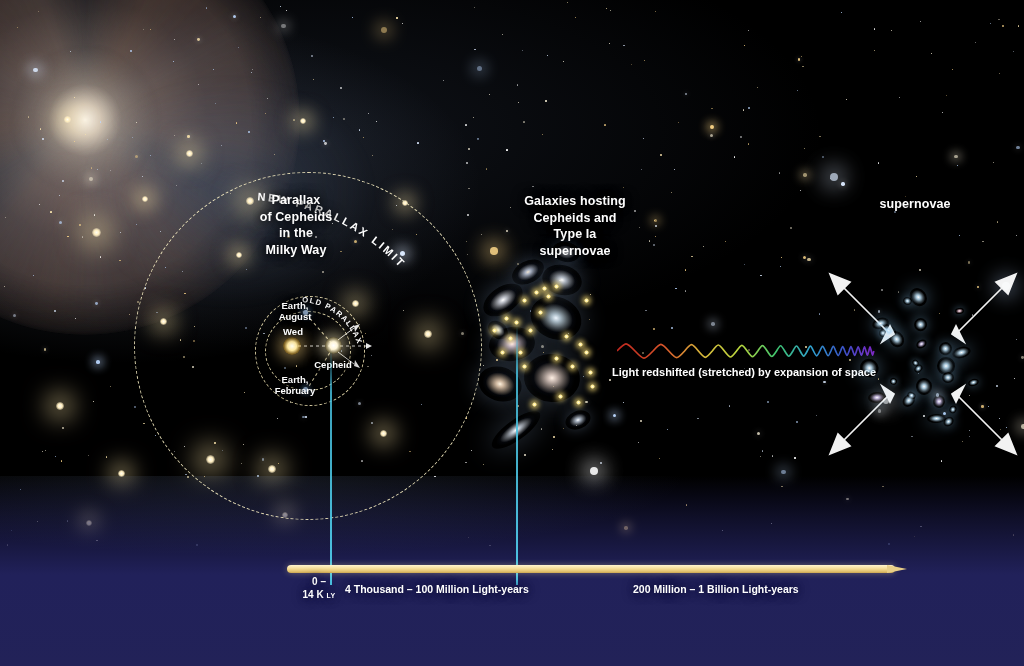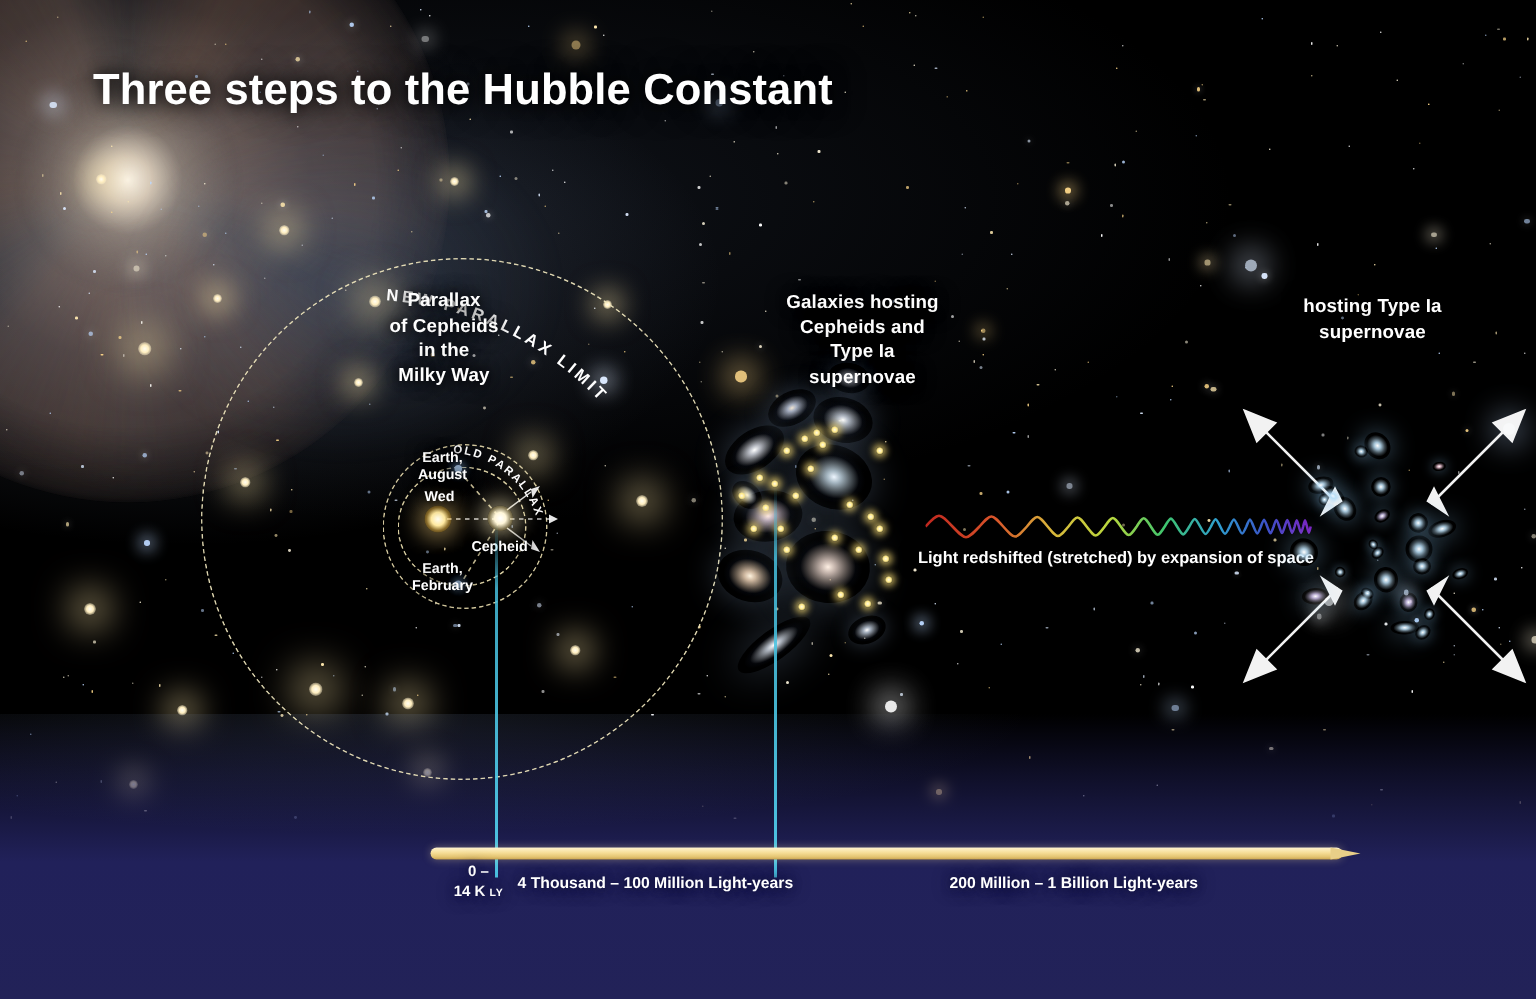--- a/index.html
+++ b/index.html
@@ -585,21 +585,20 @@
       <div class="st" style="left: 64px; top: 116px; width: 7px; height: 7px; background: radial-gradient(circle, rgb(255, 253, 242) 0%, rgb(255, 238, 192) 40%, rgba(255, 220, 150, 0) 100%); box-shadow: rgba(255, 232, 170, 0.55) 0px 0px 21px 7.7px;"></div>
       <div class="st" style="left: 236px; top: 252px; width: 6px; height: 6px; background: radial-gradient(circle, rgb(255, 253, 242) 0%, rgb(255, 238, 192) 40%, rgba(255, 220, 150, 0) 100%); box-shadow: rgba(255, 232, 170, 0.55) 0px 0px 18px 6.6px;"></div>
       <div class="st" style="left: 402px; top: 200px; width: 6px; height: 6px; background: radial-gradient(circle, rgb(255, 253, 242) 0%, rgb(255, 238, 192) 40%, rgba(255, 220, 150, 0) 100%); box-shadow: rgba(255, 232, 170, 0.55) 0px 0px 18px 6.6px;"></div>
       <div class="st" style="left: 142px; top: 196px; width: 6px; height: 6px; background: radial-gradient(circle, rgb(255, 253, 242) 0%, rgb(255, 238, 192) 40%, rgba(255, 220, 150, 0) 100%); box-shadow: rgba(255, 232, 170, 0.55) 0px 0px 18px 6.6px;"></div>
       <div class="st" style="left: 380px; top: 430px; width: 7px; height: 7px; background: radial-gradient(circle, rgb(255, 253, 242) 0%, rgb(255, 238, 192) 40%, rgba(255, 220, 150, 0) 100%); box-shadow: rgba(255, 232, 170, 0.55) 0px 0px 21px 7.7px;"></div>
       <div class="st" style="left: 86px; top: 520px; width: 6px; height: 6px; background: radial-gradient(circle, rgb(255, 253, 242) 0%, rgb(255, 238, 192) 40%, rgba(255, 220, 150, 0) 100%); box-shadow: rgba(255, 232, 170, 0.55) 0px 0px 18px 6.6px;"></div>
       <div class="st" style="left: 282px; top: 512px; width: 6px; height: 6px; background: radial-gradient(circle, rgb(255, 253, 242) 0%, rgb(255, 238, 192) 40%, rgba(255, 220, 150, 0) 100%); box-shadow: rgba(255, 232, 170, 0.55) 0px 0px 18px 6.6px;"></div>
     </div>
   <div id="navy-floor"></div>
 
-  <div id="title">Three steps to the Hubble Constant</div>
 
   <div class="dashed-circle" id="new-limit"></div>
   <div class="dashed-circle" id="old-limit"></div>
   <div class="dashed-circle" id="earth-orbit"></div>
 
   <svg class="curve-label" id="lbl-new" width="400" height="300" style="left:120px;top:160px;">
     <defs>
         <path id="arcNew" d="M 132,40 A 215,215 0 0 1 330,196" fill="none"></path>
       </defs>
     <text><textPath href="#arcNew" startOffset="2%">NEW PARALLAX LIMIT</textPath></text>
@@ -751,21 +750,20 @@
       <div class="cg" style="left: 104.5px; top: 139.4px; width: 11.3px; height: 9px; transform: rotate(-40deg); background: radial-gradient(50% 50%, rgb(255, 255, 255) 0%, rgba(191, 226, 248, 0.867) 25%, rgba(191, 226, 248, 0.333) 55%, rgba(0, 0, 0, 0) 80%); box-shadow: rgba(150, 210, 255, 0.45) 0px 0px 10.2px;"></div>
       <div class="cg" style="left: 51.8px; top: 100.1px; width: 7.3px; height: 6.7px; transform: rotate(32deg); background: radial-gradient(50% 50%, rgb(255, 255, 255) 0%, rgba(191, 226, 248, 0.867) 25%, rgba(191, 226, 248, 0.333) 55%, rgba(0, 0, 0, 0) 80%); box-shadow: rgba(150, 210, 255, 0.45) 0px 0px 6.6px;"></div>
       <div class="cg" style="left: 113.7px; top: 68.5px; width: 19px; height: 11.3px; transform: rotate(-16deg); background: radial-gradient(50% 50%, rgb(255, 255, 255) 0%, rgba(191, 226, 248, 0.867) 25%, rgba(191, 226, 248, 0.333) 55%, rgba(0, 0, 0, 0) 80%); box-shadow: rgba(150, 210, 255, 0.45) 0px 0px 17.1px;"></div>
       <div class="cg" style="left: 78.1px; top: 62px; width: 10.9px; height: 8.1px; transform: rotate(-30deg); background: radial-gradient(50% 50%, rgb(255, 255, 255) 0%, rgba(212, 198, 240, 0.867) 25%, rgba(212, 198, 240, 0.333) 55%, rgba(0, 0, 0, 0) 80%); box-shadow: rgba(150, 210, 255, 0.45) 0px 0px 9.8px;"></div>
       <div class="cg" style="left: 76.4px; top: 39.6px; width: 13.3px; height: 12.8px; transform: rotate(-44deg); background: radial-gradient(50% 50%, rgb(255, 255, 255) 0%, rgba(191, 226, 248, 0.867) 25%, rgba(191, 226, 248, 0.333) 55%, rgba(0, 0, 0, 0) 80%); box-shadow: rgba(150, 210, 255, 0.45) 0px 0px 12px;"></div>
       <div class="cg" style="left: 104.1px; top: 93.6px; width: 11.8px; height: 10.8px; transform: rotate(-1deg); background: radial-gradient(50% 50%, rgb(255, 255, 255) 0%, rgba(191, 226, 248, 0.867) 25%, rgba(191, 226, 248, 0.333) 55%, rgba(0, 0, 0, 0) 80%); box-shadow: rgba(150, 210, 255, 0.45) 0px 0px 10.6px;"></div>
       <div class="cg" style="left: 63.8px; top: 116.6px; width: 13.8px; height: 11.4px; transform: rotate(-47deg); background: radial-gradient(50% 50%, rgb(255, 255, 255) 0%, rgba(191, 226, 248, 0.867) 25%, rgba(191, 226, 248, 0.333) 55%, rgba(0, 0, 0, 0) 80%); box-shadow: rgba(150, 210, 255, 0.45) 0px 0px 12.4px;"></div>
       <div class="cg" style="left: 111.1px; top: 127.6px; width: 7.9px; height: 7.1px; transform: rotate(-68deg); background: radial-gradient(50% 50%, rgb(255, 255, 255) 0%, rgba(191, 226, 248, 0.867) 25%, rgba(191, 226, 248, 0.333) 55%, rgba(0, 0, 0, 0) 80%); box-shadow: rgba(150, 210, 255, 0.45) 0px 0px 7.1px;"></div>
     </div>
   <div class="caption" id="cap-right">
-    <div>hosting Type Ia</div>
     <div>supernovae</div>
   </div>
 
   <div class="tickline" id="tick1"></div>
   <div class="tickline" id="tick2"></div>
 
   <div id="scalebar">
     <div class="bar"></div>
     <div class="tip"></div>
   </div>

